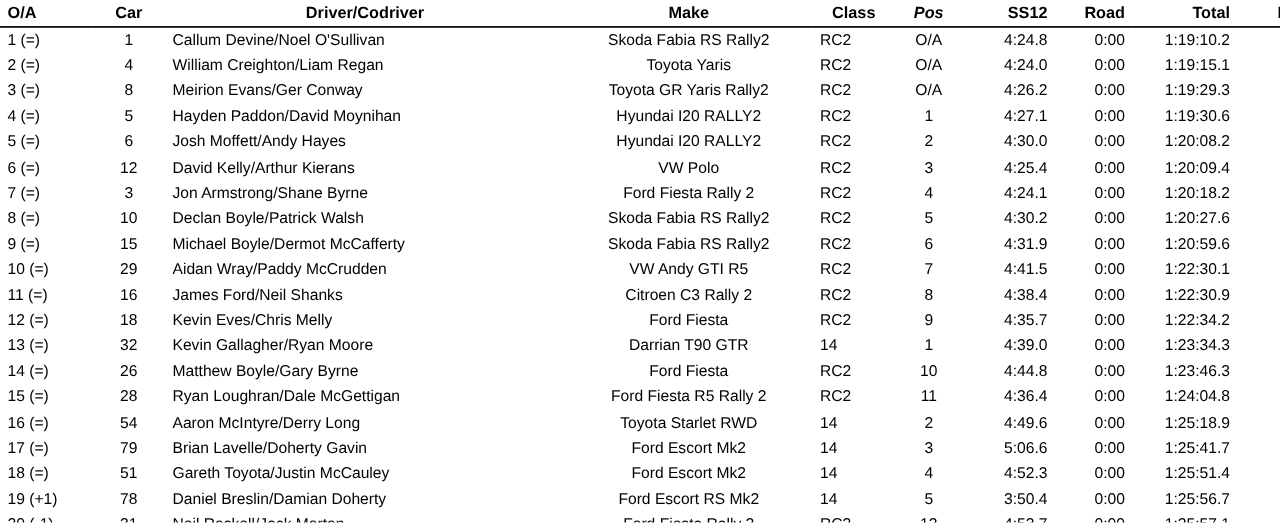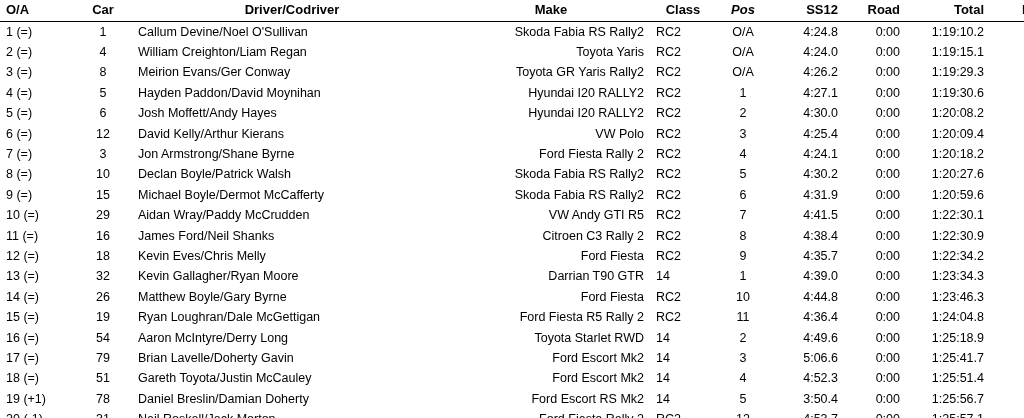--- a/index.html
+++ b/index.html
@@ -32,21 +32,21 @@
     white-space: nowrap;
     overflow: hidden;
     text-overflow: clip;
   }
   tbody tr { height: 20.4px; }
 
   
   .col-oa    { width: 62px;  text-align: left; }
   .col-car   { width: 46px;  text-align: center; margin-top: 42px; }
   .col-dr    { width: 308px; text-align: left; }
-  .col-make  { width: 186px; text-align: right; }
+  .col-make  { width: 186px; text-align: center; }
   .col-class { width: 54px;  text-align: left; }
   .col-pos   { width: 42px;  text-align: center; }
   .col-ss    { width: 62px;  text-align: right; }
   .col-road  { width: 50px;  text-align: right; }
   .col-total { width: 72px;  text-align: right; }
   .col-d1    { width: 70px;  text-align: right; }
 
   thead th.col-oa    { text-align: left; padding-left: 18px; }
   tbody td.col-oa    { text-align: left; padding-left: 6px; }
   thead th.col-car   { text-align: center; }
@@ -246,21 +246,21 @@
         <td class="col-make">Ford Fiesta</td>
         <td class="col-class">RC2</td>
         <td class="col-pos">10</td>
         <td class="col-ss">4:44.8</td>
         <td class="col-road">0:00</td>
         <td class="col-total">1:23:46.3</td>
         <td class="col-d1">4:36.1</td>
       </tr>
       <tr>
         <td class="col-oa">15 (=)</td>
-        <td class="col-car">19</td>
+        <td class="col-car">28</td>
         <td class="col-dr">Ryan Loughran/Dale McGettigan</td>
         <td class="col-make">Ford Fiesta R5 Rally 2</td>
         <td class="col-class">RC2</td>
         <td class="col-pos">11</td>
         <td class="col-ss">4:36.4</td>
         <td class="col-road">0:00</td>
         <td class="col-total">1:24:04.8</td>
         <td class="col-d1">4:54.6</td>
       </tr>
       <tr>

